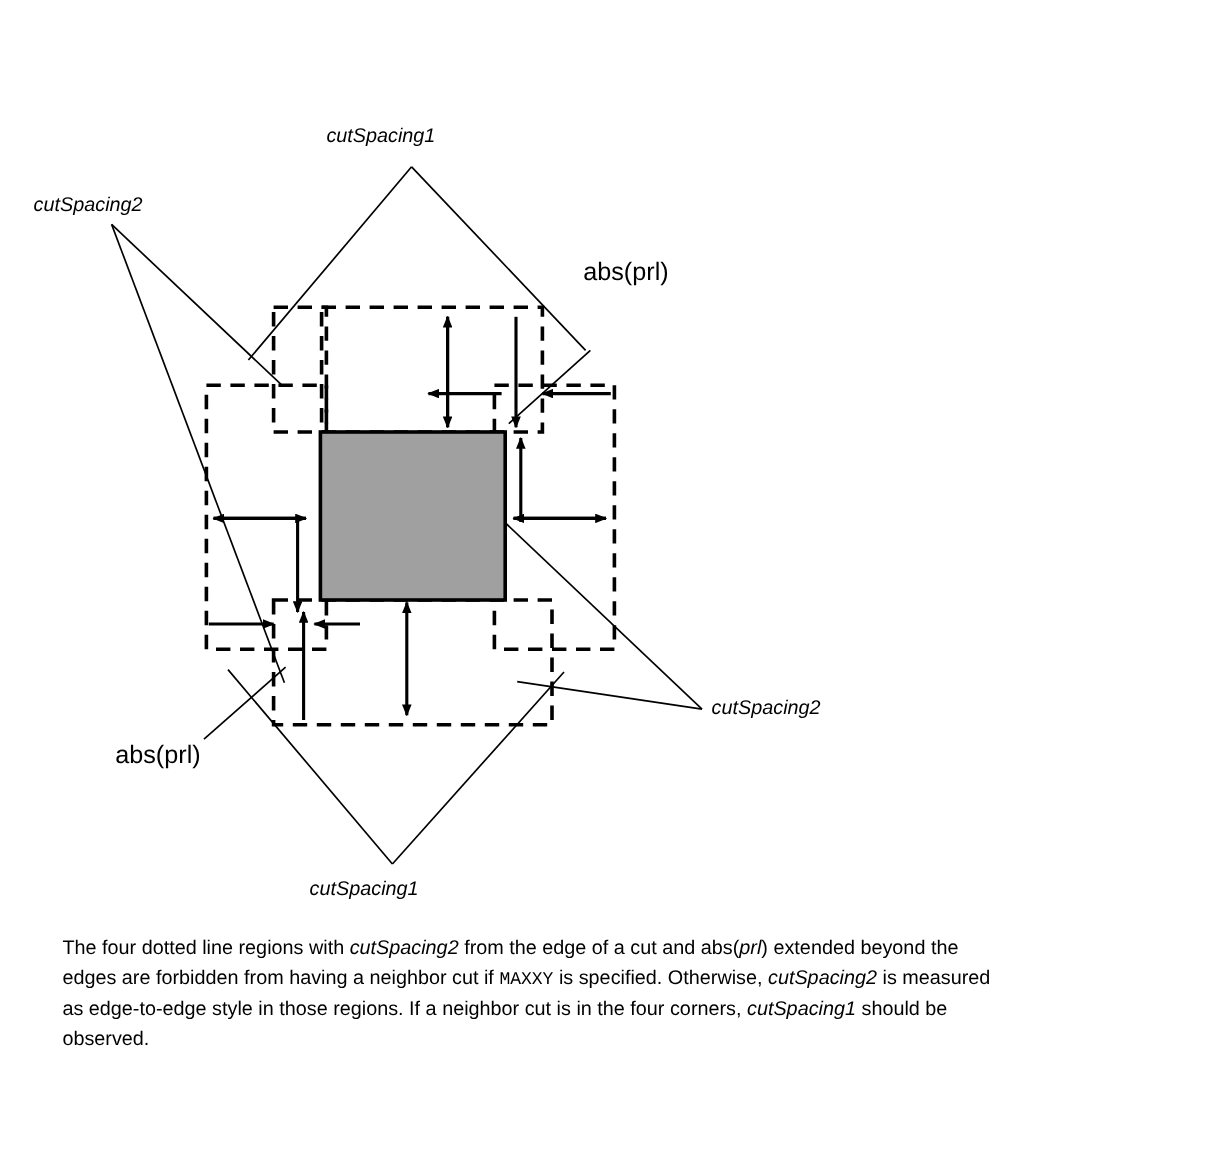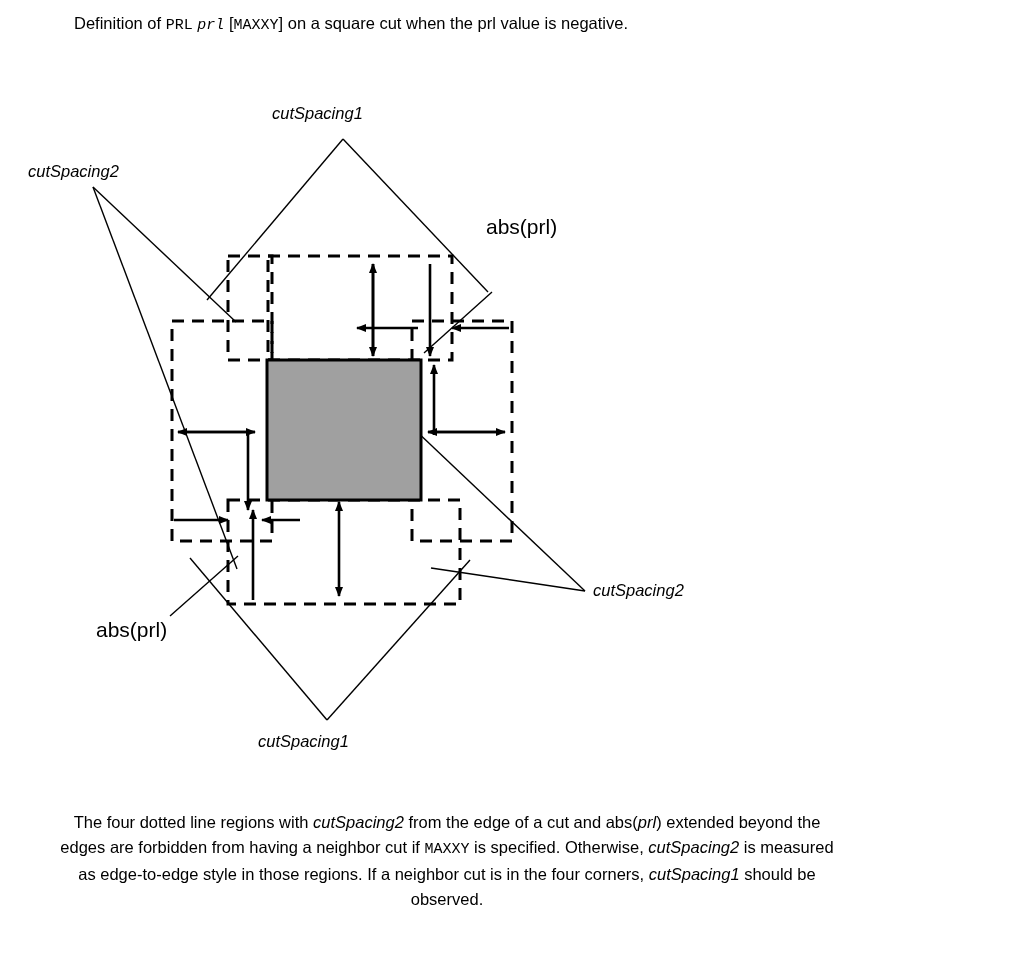--- a/index.html
+++ b/index.html
@@ -58,36 +58,32 @@
   .lbl-plain {
     position: absolute;
     font-size: 21px;
     font-style: normal;
     white-space: nowrap;
   }
   
   #description {
     position: absolute;
     left: 52px;
-    top: 810px;
+    top: 778px;
     width: 790px;
     font-size: 16.5px;
     line-height: 25px;
-    text-align: center;
   }
   #description i { font-style: italic; }
 </style>
 </head>
 <body>
 
 <div class="page">
 
-  <div id="caption">
-    <span>Definition of </span><span class="mono">PRL</span><span> </span><span class="mono-italic">prl</span><span> [</span><span class="mono">MAXXY</span><span>]</span><span> on a square cut when the prl value is negative.</span>
-  </div>
 
   <div id="figure">
 
     <svg width="1013" height="720" viewBox="0 0 1013 720">
       <defs>
         <marker id="arrow" markerWidth="10" markerHeight="8" refX="9" refY="4" orient="auto" markerUnits="userSpaceOnUse">
           <path d="M0,0 L10,4 L0,8 z" fill="#000"></path>
         </marker>
         <marker id="arrowStart" markerWidth="10" markerHeight="8" refX="1" refY="4" orient="auto" markerUnits="userSpaceOnUse">
           <path d="M10,0 L0,4 L10,8 z" fill="#000"></path>

